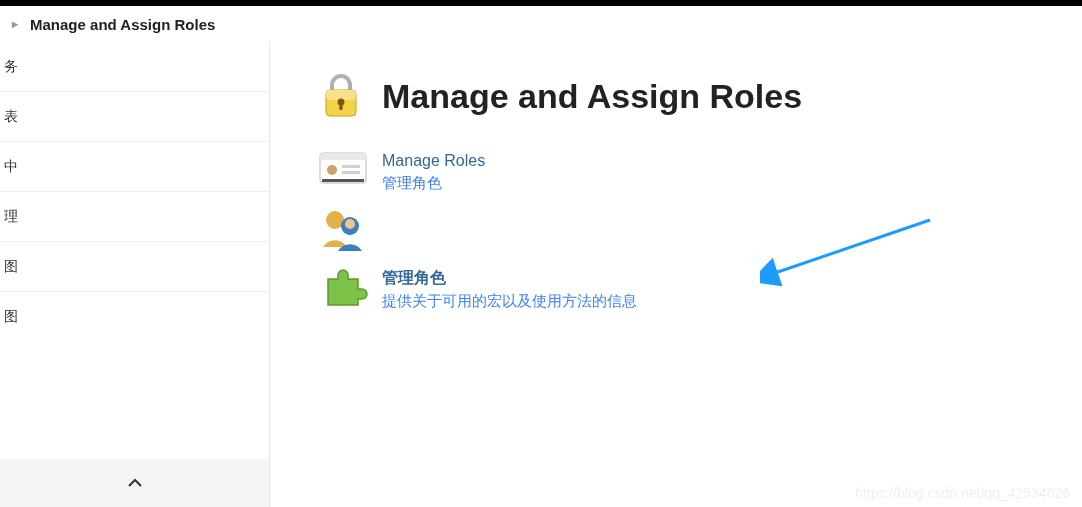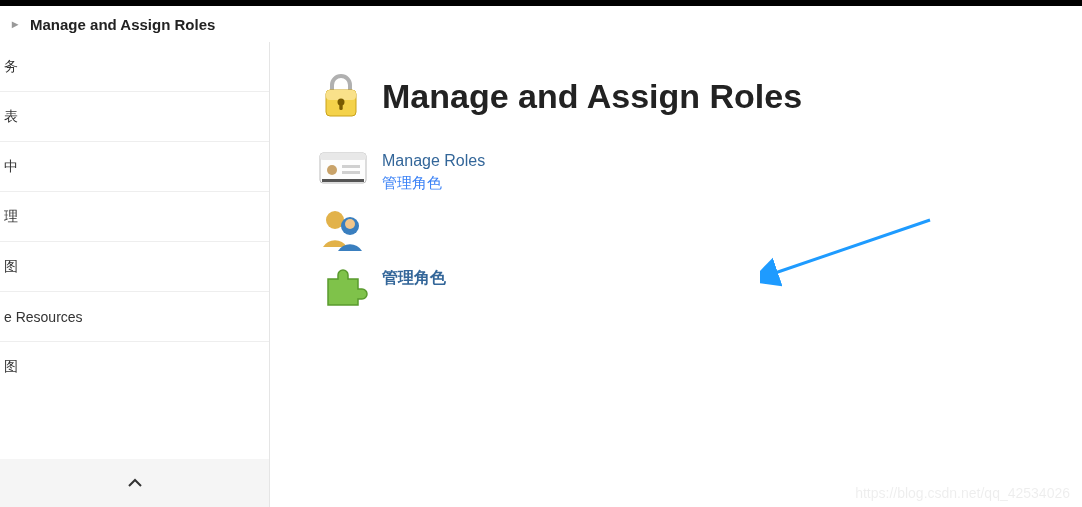--- a/index.html
+++ b/index.html
@@ -46,23 +46,20 @@
           <span>表</span>
         </div>
       <div class="side-item">
           <span>中</span>
         </div>
       <div class="side-item">
           <span>理</span>
         </div>
       <div class="side-item">
           <span>图</span>
-        </div>
-      <div class="side-item">
-          <span>e Resources</span>
         </div>
       <div class="side-item last">
           <span>图</span>
         </div>
     </div>
     <div class="side-collapse">
       <span>
         <svg width="20" height="20" viewBox="0 0 20 20">
             <path d="M4 13 L10 7 L16 13" fill="none" stroke="#333" stroke-width="2"></path>
           </svg>
@@ -115,20 +112,21 @@
     </div>
 
     <div class="list-item">
       <span>
         <svg width="50" height="44" viewBox="0 0 50 44">
           <path d="M10 14 h10 v-4 a5 5 0 0 1 10 0 v4 h10 v10 h4 a5 5 0 0 1 0 10 h-4 v6 h-30 Z" fill="#7fc24a" stroke="#5a9a2e" stroke-width="1.5"></path>
         </svg>
       </span>
       <div class="item-texts">
         <a class="item-title bold">管理角色</a>
+        <span class="item-desc">提供关于可用的宏以及使用方法的信息</span>
       </div>
     </div>
 
     <div class="arrow-annot">
       <svg width="180" height="80" viewBox="0 0 180 80">
         <defs>
           <marker id="ahead" markerWidth="12" markerHeight="12" refX="2" refY="5" orient="auto">
             <path d="M0 0 L10 5 L0 10 Z" fill="#1e9bff"></path>
           </marker>
         </defs>

